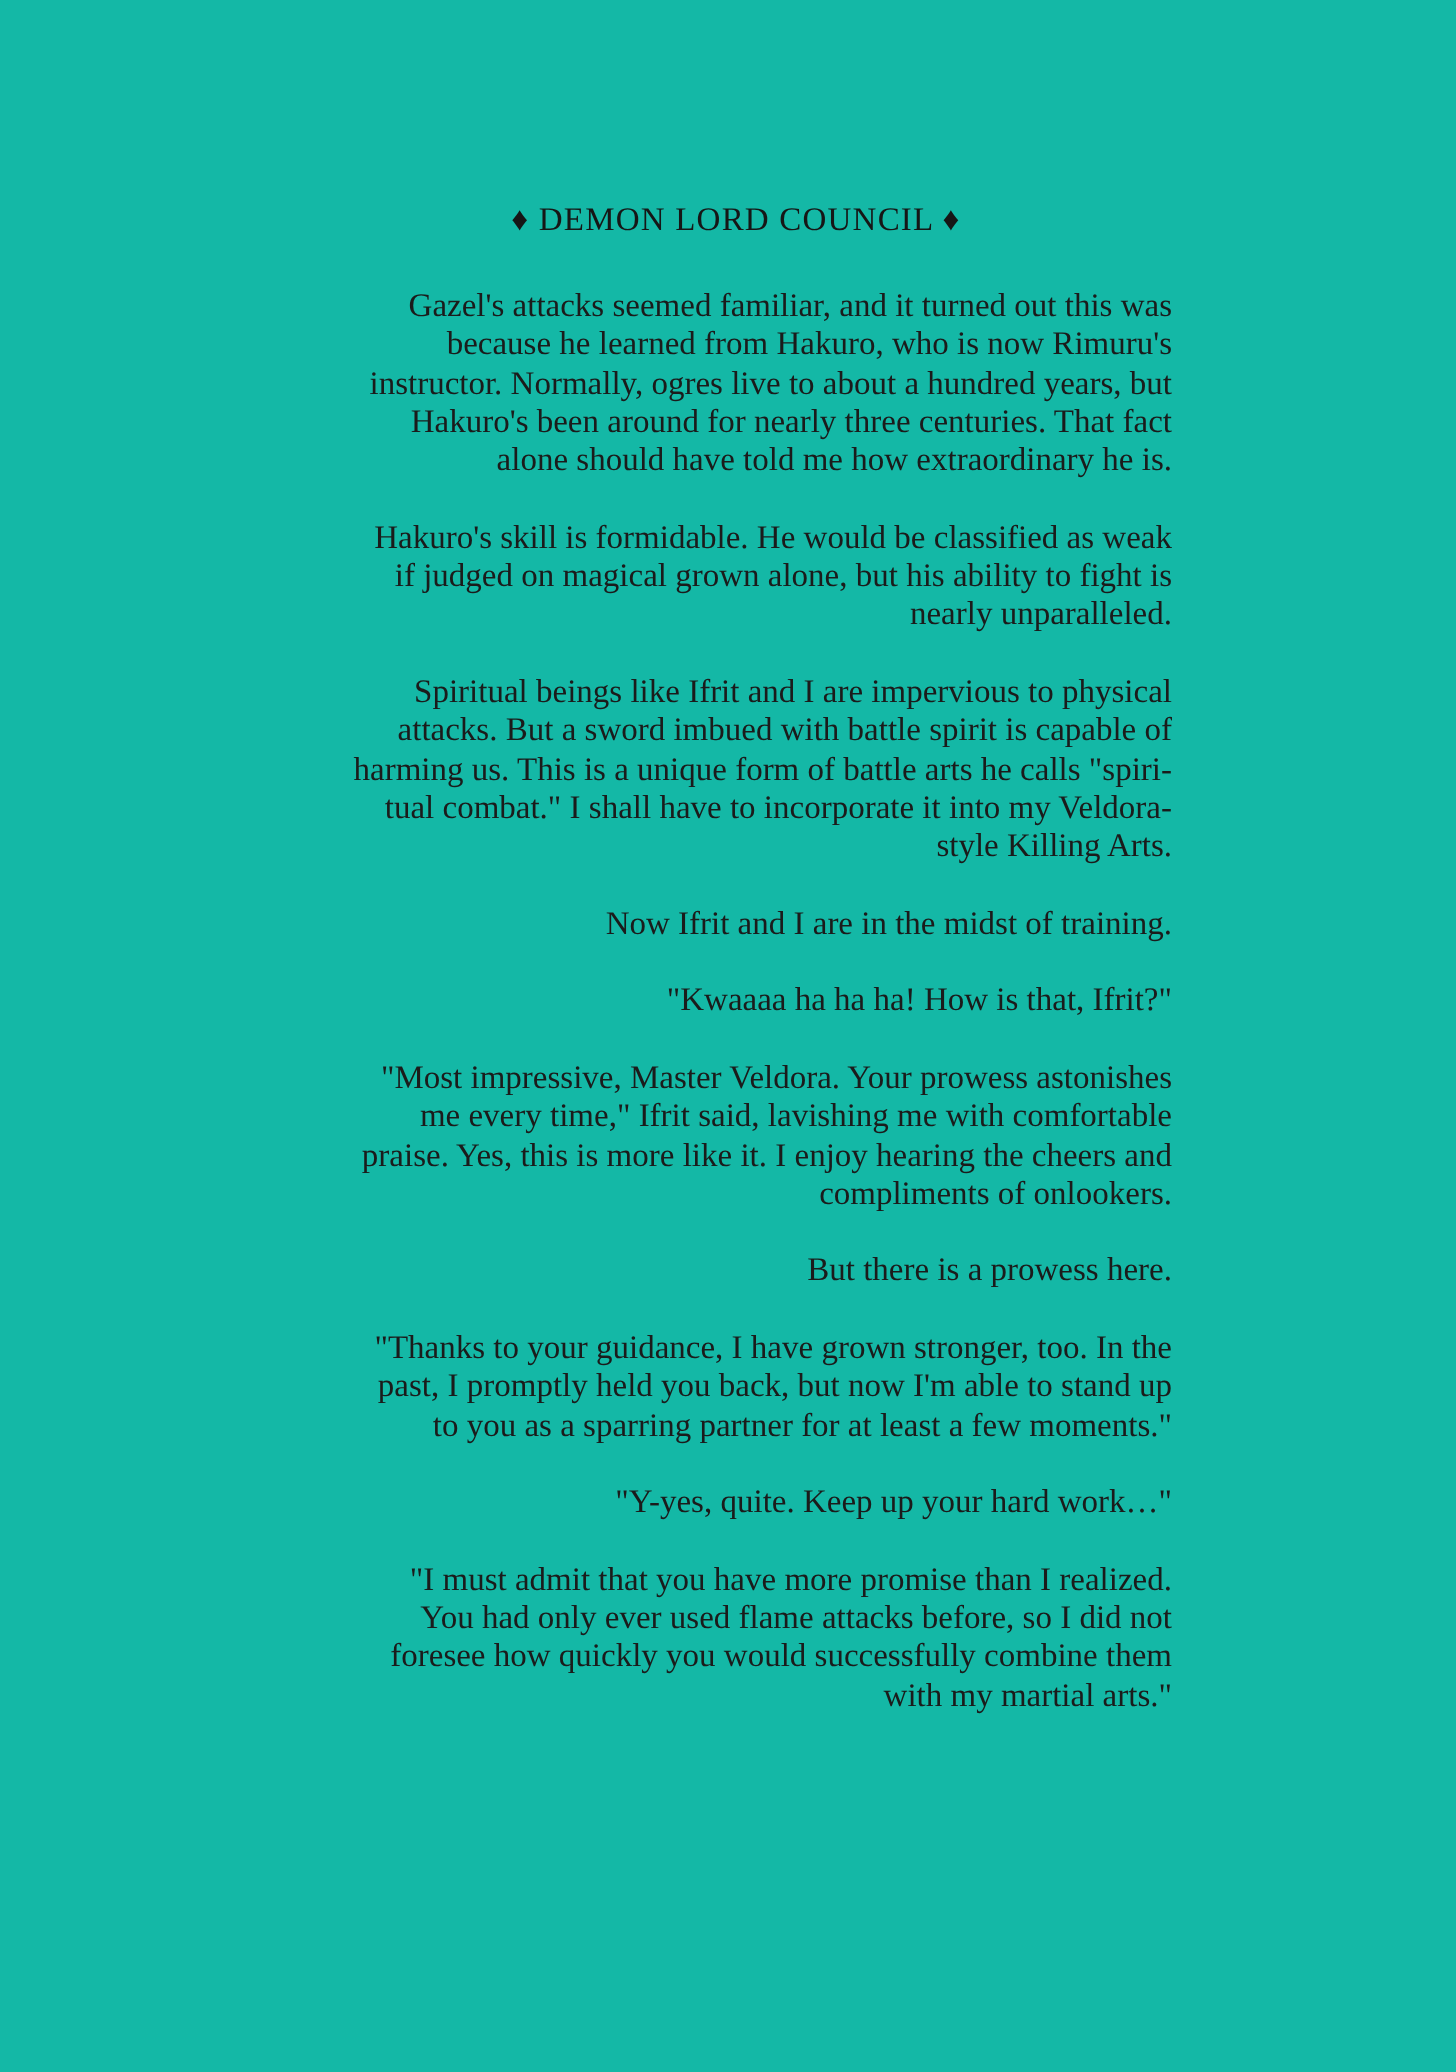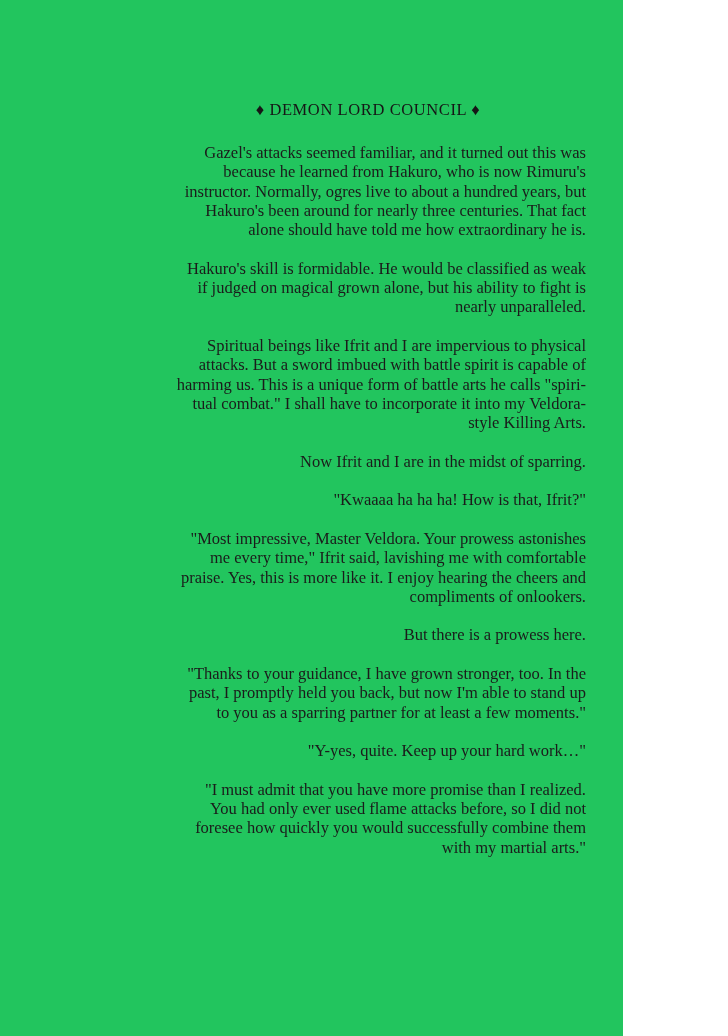--- a/index.html
+++ b/index.html
@@ -2,23 +2,23 @@
 <html><head>
 <meta charset="utf-8">
 <style>
   html, body {
     margin: 0;
     padding: 0;
     background: #ffffff;
   }
   .page {
     position: relative;
-    width: 623px;
+    width: 728px;
     height: 1036px;
-    background: #22c55e;
+    background: #14b8a6;
     overflow: hidden;
     font-family: "Liberation Serif", "DejaVu Serif", serif;
   }
   .content {
     position: absolute;
     left: 150px;
     top: 100px;
     width: 436px;
     color: #1b1b1b;
   }
@@ -56,21 +56,21 @@
 Hakuro's been around for nearly three centuries. That fact
 alone should have told me how extraordinary he is.</p>
       <p>Hakuro's skill is formidable. He would be classified as weak
 if judged on magical grown alone, but his ability to fight is
 nearly unparalleled.</p>
       <p>Spiritual beings like Ifrit and I are impervious to physical
 attacks. But a sword imbued with battle spirit is capable of
 harming us. This is a unique form of battle arts he calls "spiri-
 tual combat." I shall have to incorporate it into my Veldora-
 style Killing Arts.</p>
-      <p>Now Ifrit and I are in the midst of sparring.</p>
+      <p>Now Ifrit and I are in the midst of training.</p>
       <p>"Kwaaaa ha ha ha! How is that, Ifrit?"</p>
       <p>"Most impressive, Master Veldora. Your prowess astonishes
 me every time," Ifrit said, lavishing me with comfortable
 praise. Yes, this is more like it. I enjoy hearing the cheers and
 compliments of onlookers.</p>
       <p>But there is a prowess here.</p>
       <p>"Thanks to your guidance, I have grown stronger, too. In the
 past, I promptly held you back, but now I'm able to stand up
 to you as a sparring partner for at least a few moments."</p>
       <p>"Y-yes, quite. Keep up your hard work…"</p>

